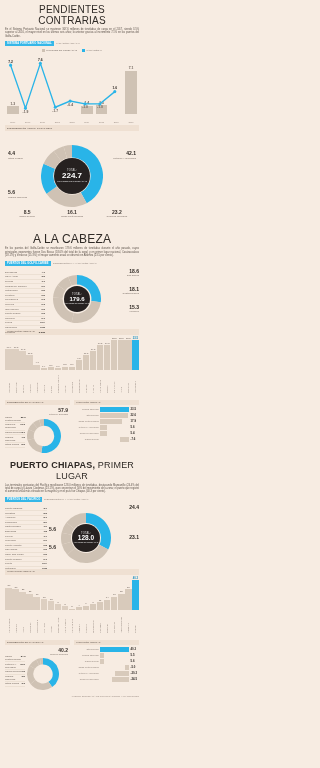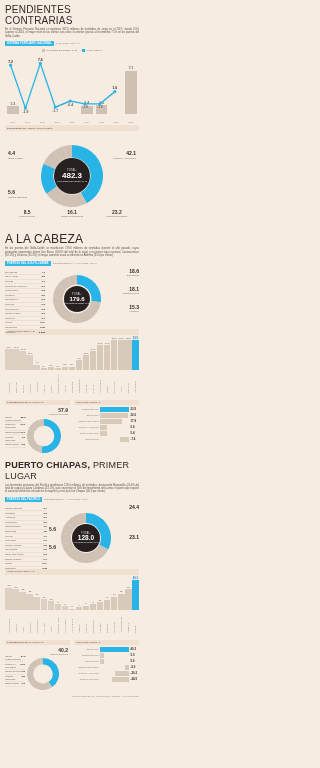--- a/index.html
+++ b/index.html
@@ -6,21 +6,21 @@
   body{
     width:144px;height:768px;overflow:hidden;
     background:#f7ece2;
     font-family:"Liberation Sans",sans-serif;
     color:#3a332e;
     -webkit-font-smoothing:antialiased;
   }
   .page{width:144px;height:768px;position:relative;box-sizing:border-box;padding:0 5px;}
 
   
-  .h1{font-size:10px;font-weight:400;letter-spacing:.2px;color:#2f2a26;line-height:11px;margin:4px 0 2px;}
+  .h1{font-size:10px;font-weight:400;letter-spacing:.2px;color:#2f2a26;line-height:11px;margin:4px 0 2px;text-align:center;}
   .h1 b{font-weight:700;}
   .deck{font-size:2.6px;line-height:3.4px;color:#5d534b;text-align:justify;margin-bottom:3px;}
   .srcbar{display:flex;align-items:center;gap:2px;margin:2px 0 3px;}
   .srcbar .tag{background:#35b7e8;color:#fff;font-size:2.6px;font-weight:700;padding:1px 2px;letter-spacing:.1px;white-space:nowrap;}
   .srcbar .note{font-size:2.4px;color:#8d8179;white-space:nowrap;overflow:hidden;}
   .sectbar{background:#efe0d2;color:#6d6159;font-size:2.5px;font-weight:700;padding:1.5px 2px;margin:2px 0;letter-spacing:.1px;}
 
   
   .legend{display:flex;justify-content:center;gap:5px;font-size:2.4px;color:#7b706a;margin:1px 0;}
   .legend i{display:inline-block;width:3px;height:3px;margin-right:1px;vertical-align:middle;}
@@ -164,21 +164,21 @@
       <svg id="donut1" viewBox="0 0 100 100" width="62" height="62">
           <path d="M50,0 A50,50 0 0 1 73.69541112952217,94.02871212519074 L64.21724667771329,76.41722727511444 A30,30 0 0 0 50,20 Z" fill="#29b4e8"></path>
           <path d="M73.69541112952217,94.02871212519074 A50,50 0 0 1 8.885190920059536,78.4529870895842 L25.33111455203572,67.07179225375052 A30,30 0 0 0 64.21724667771329,76.41722727511444 Z" fill="#cfc2b4"></path>
           <path d="M8.885190920059536,78.4529870895842 A50,50 0 0 1 4.089194655986283,30.196011698042195 L22.45351679359177,38.11760701882532 A30,30 0 0 0 25.33111455203572,67.07179225375052 Z" fill="#29b4e8"></path>
           <path d="M4.089194655986283,30.196011698042195 A50,50 0 0 1 20.58530173995974,9.567642583312256 L32.35118104397584,25.740585549987355 A30,30 0 0 0 22.45351679359177,38.11760701882532 Z" fill="#cfc2b4"></path>
           <path d="M20.58530173995974,9.567642583312256 A50,50 0 0 1 36.339092319576686,1.9023950560222644 L41.80345539174601,21.14143703361336 A30,30 0 0 0 32.35118104397584,25.740585549987355 Z" fill="#cfc2b4"></path>
           <path d="M36.339092319576686,1.9023950560222644 A50,50 0 0 1 49.99999999999999,0 L49.99999999999999,20 A30,30 0 0 0 41.80345539174601,21.14143703361336 Z" fill="#cfc2b4"></path>
         </svg>
       <div class="hub" style="left:13px;top:13px;width:36px;height:36px;">
         <span class="t">TOTAL:</span>
-        <span class="v">482.3</span>
+        <span class="v">224.7</span>
         <span class="u">MILLONES DE TONELADAS</span>
       </div>
     </div>
     <div style="display:flex;justify-content:space-between;margin-top:2px;">
       <div style="text-align:center;width:33%;">
         <div style="font-size:5px;font-weight:700;">8.5</div>
         <div style="font-size:2.4px;color:#7a6e66;">Carga General</div>
       </div>
       <div style="text-align:center;width:33%;">
         <div style="font-size:5px;font-weight:700;">16.1</div>

